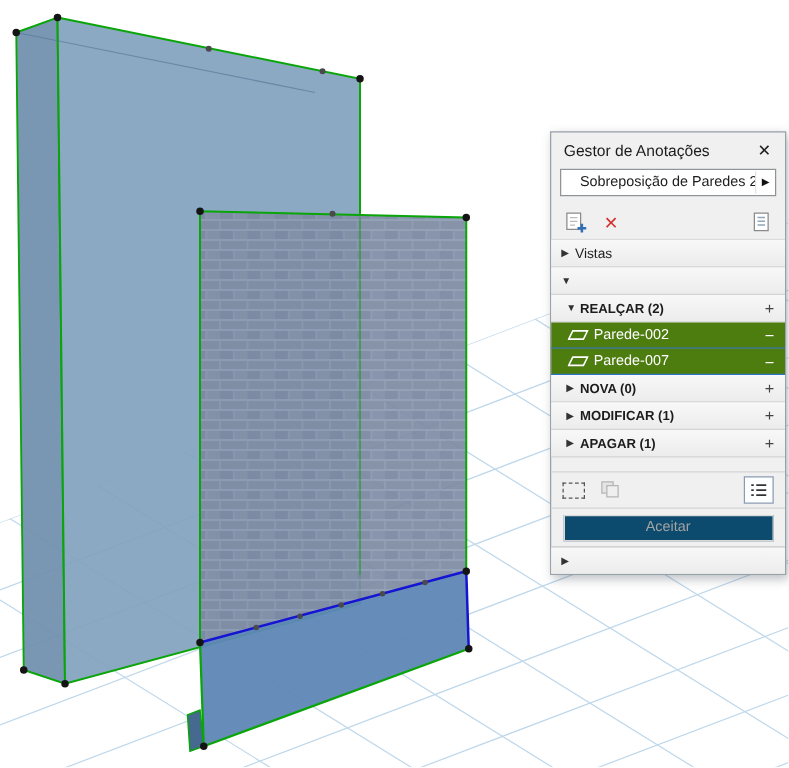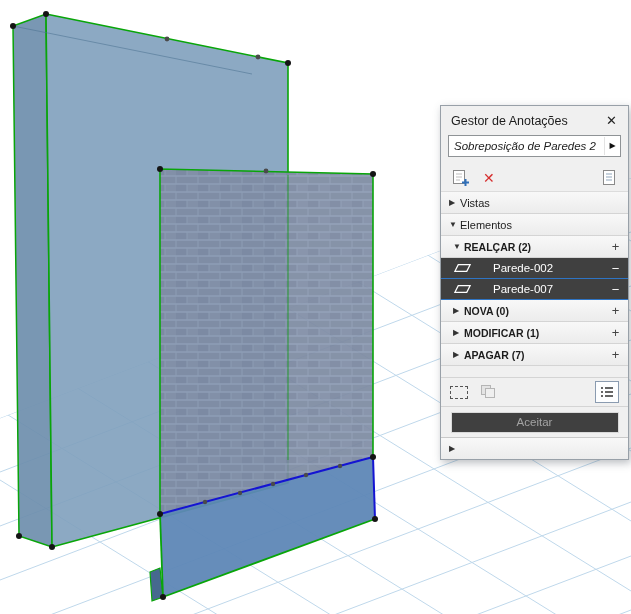--- a/index.html
+++ b/index.html
@@ -11,54 +11,54 @@
   
   .panel{position:absolute;left:440px;top:105px;width:187px;background:#F0F0F0;
          border:1px solid #98A0A8;box-shadow:2px 3px 8px rgba(60,70,80,.35);
          color:#1c1c1c;display:flex;flex-direction:column;}
   .titlebar{height:29px;display:flex;align-items:center;padding:0 8px 0 10px;}
   .title{flex:1;font-size:12.5px;}
   .close{font-size:13px;color:#222;padding:0 3px;cursor:pointer;}
 
   .dropdown{margin:0 7px 7px;height:20px;border:1px solid #8F9396;background:#fff;
             display:flex;align-items:center;}
-  .ddvalue{flex:1;padding-left:5px;font-size:11.5px;white-space:nowrap;overflow:hidden;font-style:italic;}
+  .ddvalue{flex:1;padding-left:15px;font-size:11.5px;white-space:nowrap;overflow:hidden;}
   .ddarrow{width:15px;height:18px;line-height:18px;text-align:center;font-size:8px;color:#111;
            border-left:1px solid #E3E3E3;cursor:pointer;}
 
   .toolbar{height:27px;display:flex;align-items:center;padding:0 9px;gap:13px;
            border-bottom:1px solid #DCDCDC;}
   .tspacer{flex:1;}
   .delx{color:#D62F2F;font-weight:bold;font-size:14px;line-height:1;cursor:pointer;}
   .ticon{display:block;cursor:pointer;}
 
   .row{height:21px;display:flex;align-items:center;
        background:linear-gradient(#F8F8F8,#ECECEC);
        border-bottom:1px solid #D4D4D4;padding:0 6px 0 8px;}
   .row .arr{width:11px;font-size:8px;color:#333;flex:none;}
   .slabel{flex:1;font-size:11px;}
   .bold{font-weight:bold;font-size:10.5px;}
   .subhead{padding-left:12px;}
   .plus{width:13px;text-align:center;font-size:13px;color:#444;cursor:pointer;}
 
-  .item{height:20px;display:flex;align-items:center;background:#404040;
-        border-bottom:1px solid #2E74C4;padding:0 6px 0 13px;gap:22px;}
+  .item{height:20px;display:flex;align-items:center;background:#4d7c0f;
+        border-bottom:1px solid #2E74C4;padding:0 6px 0 13px;gap:4px;}
   .wicon{flex:none;display:block;}
   .ilabel{flex:1;font-size:11.5px;color:#fff;}
   .minus{width:13px;text-align:center;font-size:13px;color:#fff;cursor:pointer;}
 
   .btoolbar{height:28px;display:flex;align-items:center;padding:0 9px;gap:11px;
             border-top:1px solid #D4D4D4;border-bottom:1px solid #D4D4D4;margin-top:11px;}
   .marquee{width:16px;height:11px;border:1px dashed #555;display:inline-block;cursor:pointer;}
   .bspacer{flex:1;}
   .optbox{width:22px;height:20px;border:1px solid #8A9BB0;background:#FDFEFF;
           display:flex;align-items:center;justify-content:center;cursor:pointer;}
 
   .acceptrow{height:30px;display:flex;align-items:center;justify-content:center;}
-  .accept{width:166px;height:19px;background:#404040;border:1px solid #D9D9D9;color:#A3A3A3;
+  .accept{width:166px;height:19px;background:#0c4a6e;border:1px solid #D9D9D9;color:#A3A3A3;
           font-size:11.5px;display:flex;align-items:center;justify-content:center;}
 
   .comments{border-top:1px solid #C9C9C9;border-bottom:none;}
 </style>
 </head>
 <body>
 
 <div id="stage">
 
   <svg class="scene" viewBox="0 0 631 614" width="631" height="614">
@@ -174,21 +174,20 @@
       </svg>
     </div>
 
     <div class="row">
       <span class="arr">▶</span>
       <span class="slabel">Vistas</span>
     </div>
 
     <div class="row">
       <span class="arr">▼</span>
-      <span class="slabel">Elementos</span>
     </div>
 
     <div class="row subhead">
       <span class="arr">▼</span>
       <span class="slabel bold">REALÇAR (2)</span>
       <span class="plus">+</span>
     </div>
 
     <div class="item">
       <svg class="wicon" viewBox="0 0 18 10" width="17" height="10">
@@ -213,21 +212,21 @@
     </div>
 
     <div class="row subhead">
       <span class="arr">▶</span>
       <span class="slabel bold">MODIFICAR (1)</span>
       <span class="plus">+</span>
     </div>
 
     <div class="row subhead">
       <span class="arr">▶</span>
-      <span class="slabel bold">APAGAR (7)</span>
+      <span class="slabel bold">APAGAR (1)</span>
       <span class="plus">+</span>
     </div>
 
     <div class="btoolbar">
       <span class="marquee"></span>
       <svg viewBox="0 0 18 16" width="18" height="16">
         <rect x="2.5" y="1.5" width="9" height="9" fill="#E4E4E4" stroke="#B5B5B5"></rect>
         <rect x="6.5" y="4.5" width="9" height="9" fill="#EFEFEF" stroke="#B5B5B5"></rect>
       </svg>
       <span class="bspacer"></span>

